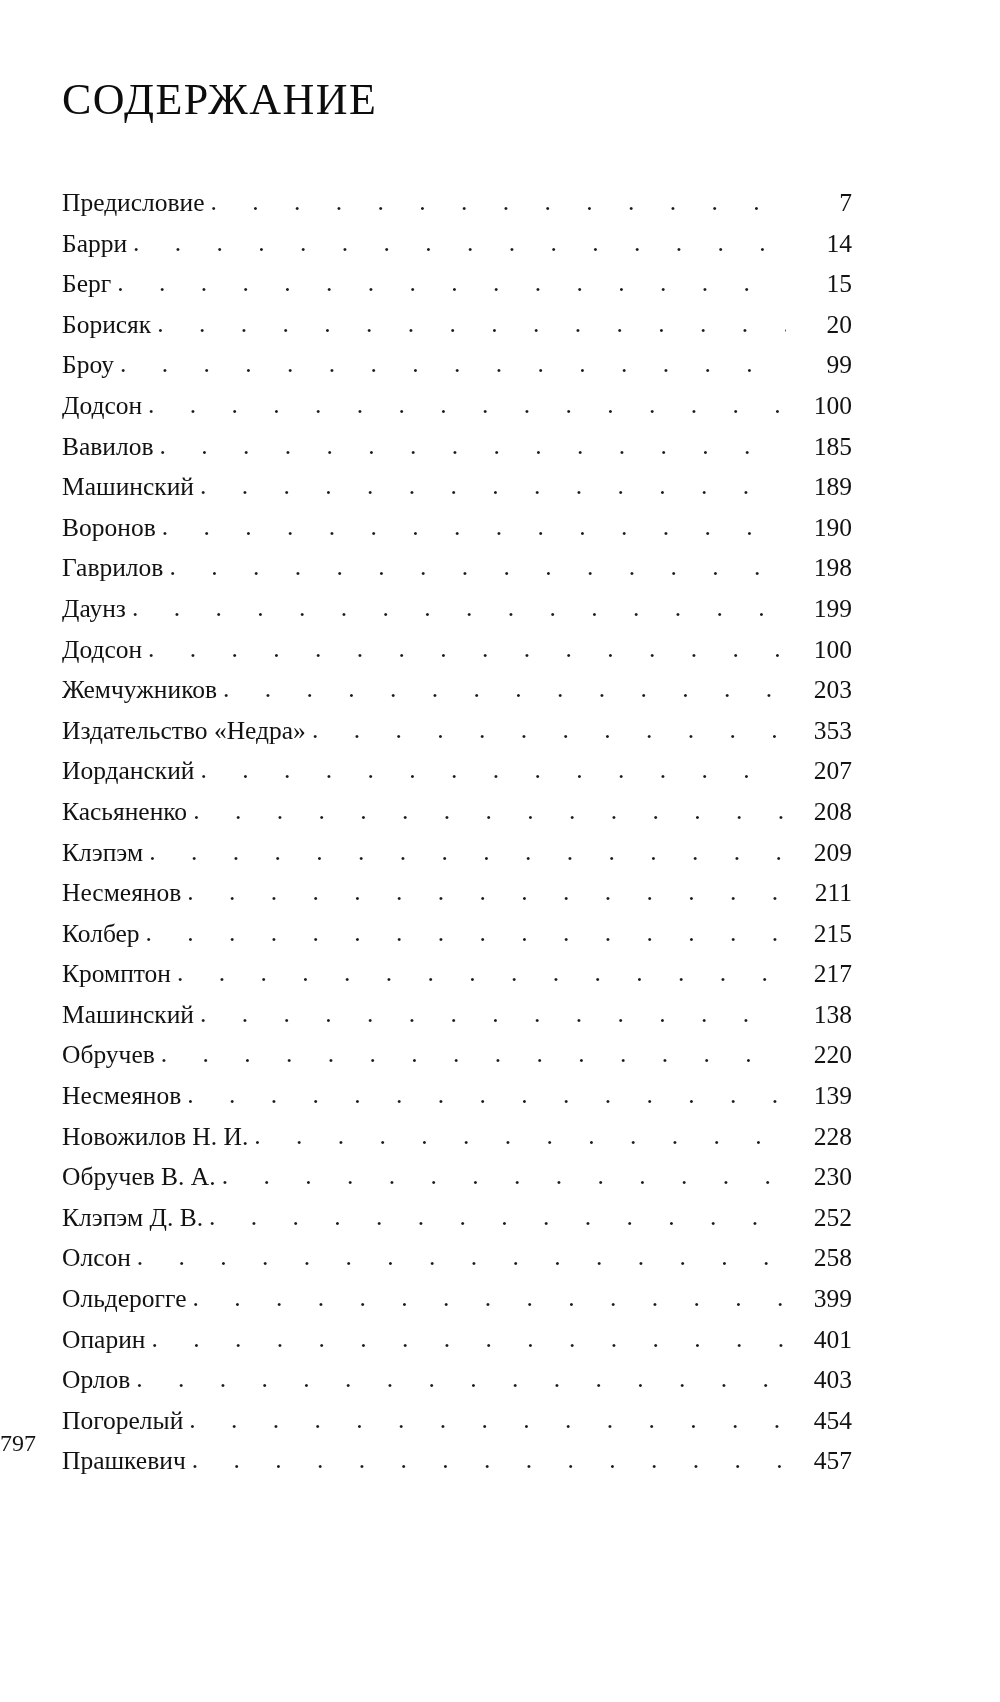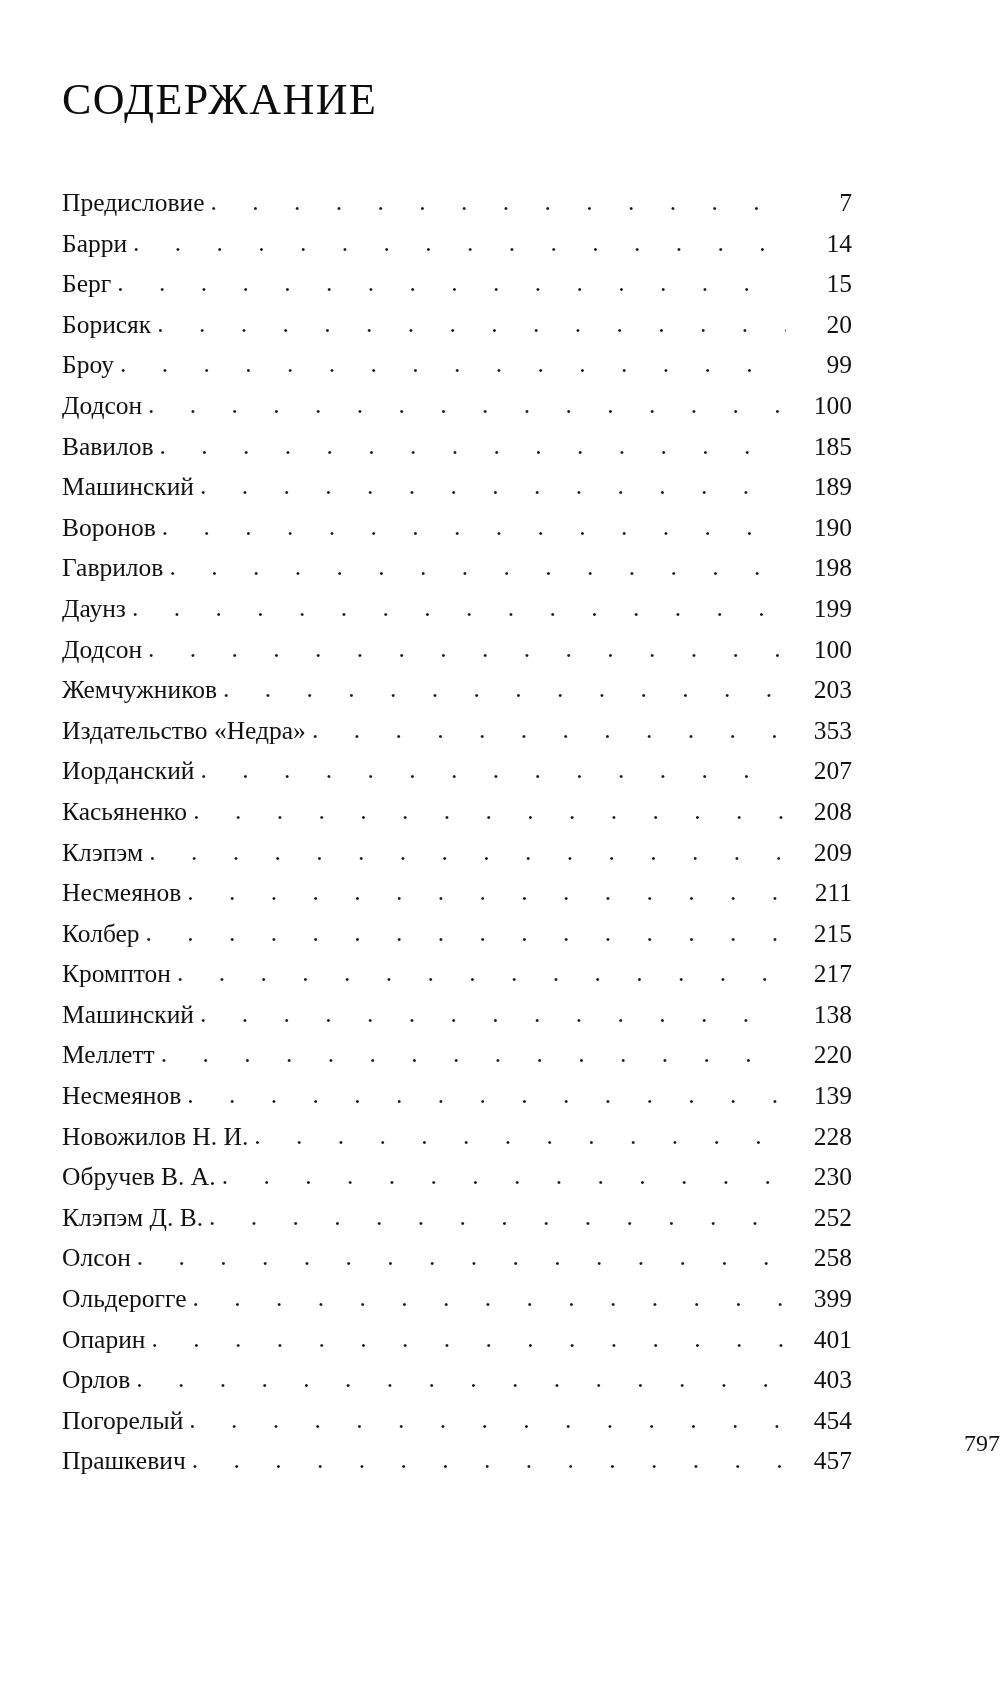--- a/index.html
+++ b/index.html
@@ -71,21 +71,21 @@
     width: 58px;
     text-align: right;
     font-size: 25.5px;
     padding-left: 8px;
   }
   .folio {
     position: absolute;
     left: 0;
     top: 1430px;
     width: 1000px;
-    text-align: right;
+    text-align: left;
     font-size: 24px;
     color: #141414;
     font-family: "Liberation Serif", serif;
   }
 </style>
 </head>
 <body>
 
 <div class="page">
   <div class="content">
@@ -190,21 +190,21 @@
           <span class="entry-label">Кромптон</span>
           <span class="entry-dots">. . . . . . . . . . . . . . . . . . . . . . . . . . . . . . . . . . . . . . . . . . . . . . .</span>
           <span class="entry-page">217</span>
         </li>
         <li class="toc-entry">
           <span class="entry-label">Машинский</span>
           <span class="entry-dots">. . . . . . . . . . . . . . . . . . . . . . . . . . . . . . . . . . . . . . . . . . . . . . .</span>
           <span class="entry-page">138</span>
         </li>
         <li class="toc-entry">
-          <span class="entry-label">Меллетт</span>
+          <span class="entry-label">Обручев</span>
           <span class="entry-dots">. . . . . . . . . . . . . . . . . . . . . . . . . . . . . . . . . . . . . . . . . . . . . . .</span>
           <span class="entry-page">220</span>
         </li>
         <li class="toc-entry">
           <span class="entry-label">Несмеянов</span>
           <span class="entry-dots">. . . . . . . . . . . . . . . . . . . . . . . . . . . . . . . . . . . . . . . . . . . . . . .</span>
           <span class="entry-page">139</span>
         </li>
         <li class="toc-entry">
           <span class="entry-label">Новожилов Н. И.</span>

